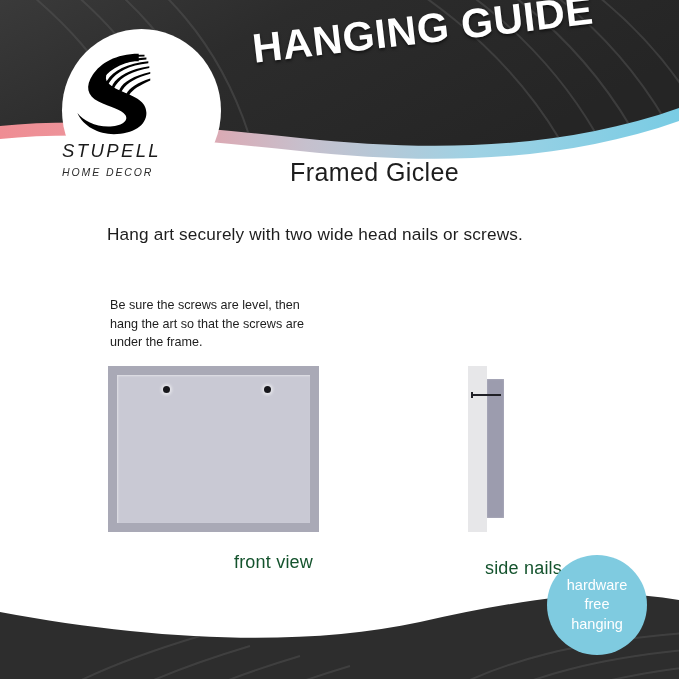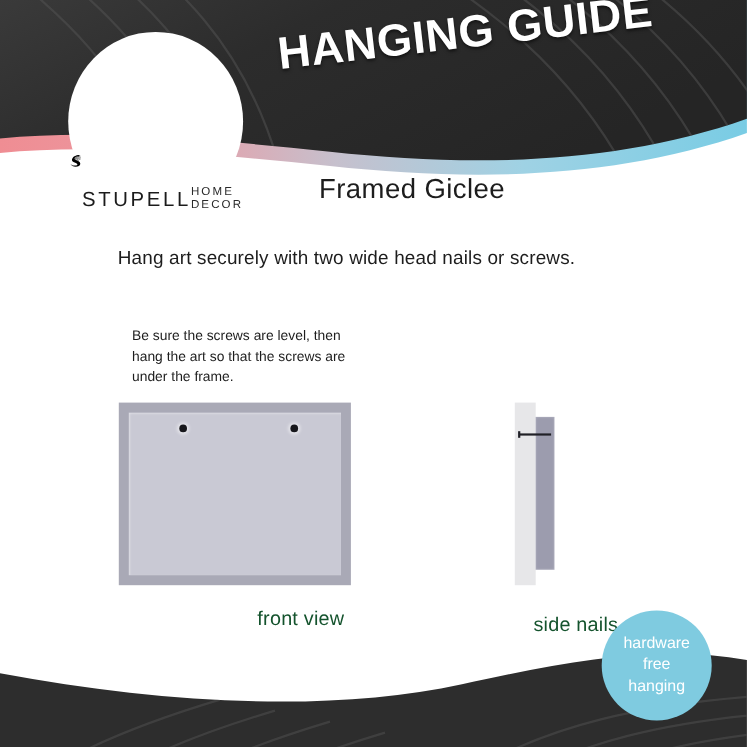--- a/index.html
+++ b/index.html
@@ -30,22 +30,24 @@
   #logo-badge {
     position: absolute;
     left: 62px;
     top: 29px;
     width: 159px;
     height: 163px;
     background: #ffffff;
     border-radius: 50%;
     z-index: 6;
     display: flex;
-    align-items: flex-end;
+    flex-direction: column;
+    align-items: flex-start;
     justify-content: flex-start;
+    font-style: italic;
   }
   #logo-mark {
     margin-top: 17px;
     width: 96px;
     height: 92px;
   }
   #logo-word {
     font-family: "Liberation Sans", sans-serif;
     font-size: 18.5px;
     letter-spacing: 2.4px;
@@ -106,21 +108,21 @@
 
   .caption-block {
     position: absolute;
     z-index: 5;
     font-size: 12.6px;
     color: #1d1d1d;
     line-height: 1.47;
     text-align: center;
   }
   #caption-front {
-    left: 95px;
+    left: 85px;
     top: 296px;
     width: 240px;
     text-align: left;
     padding-left: 25px;
     box-sizing: border-box;
   }
   #caption-side {
     left: 388px;
     top: 297px;
     width: 200px;

